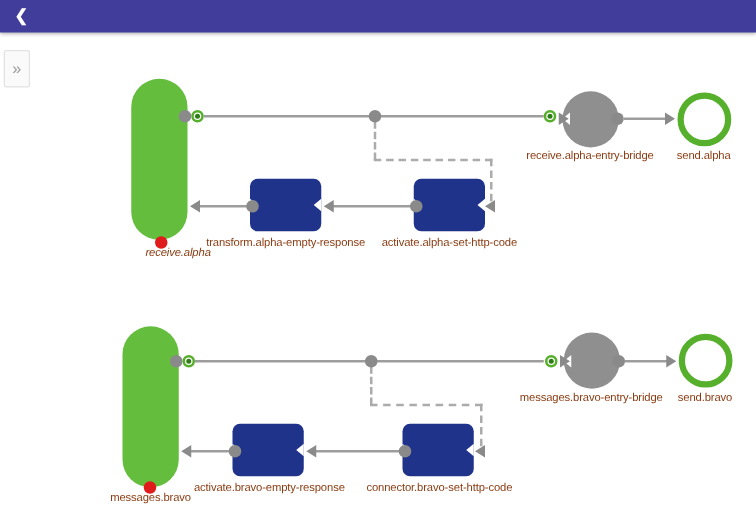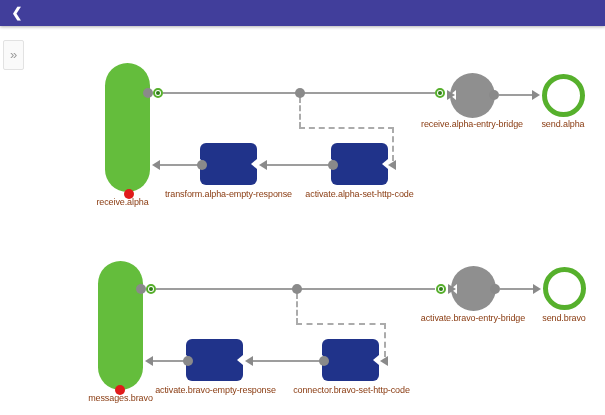--- a/index.html
+++ b/index.html
@@ -96,21 +96,21 @@
     </div>
   <div class="abs gcircle" style="left:450px; top:73px;"></div>
   <div class="abs notch-r" style="left:450px; top:90px;"></div>
   <div class="abs arrow-r" style="left:447px; top:90px;"></div>
   <div class="abs dot" style="left:489px; top:90px;"></div>
 
   <div class="abs hline" style="left:499px; top:94px; width:34px;"></div>
   <div class="abs arrow-r" style="left:532px; top:90px;"></div>
   <div class="abs sendring" style="left:542px; top:74px;"></div>
 
-  <div class="abs flowlabel" style="left:90px;  top:197px; width:65px;">receive.alpha</div>
+  <div class="abs flowlabel" style="left:110px;  top:197px; width:65px;font-style:italic;">receive.alpha</div>
   <div class="abs flowlabel" style="left:158px; top:189px; width:141px;">transform.alpha-empty-response</div>
   <div class="abs flowlabel" style="left:289px; top:189px; width:141px;">activate.alpha-set-http-code</div>
   <div class="abs flowlabel" style="left:402px; top:119px; width:140px;">receive.alpha-entry-bridge</div>
   <div class="abs flowlabel" style="left:513px; top:119px; width:100px;">send.alpha</div>
 </div>
 
 <div>
 
   <div class="abs hline" style="left:156px; top:288px; width:279px;"></div>
 
@@ -150,15 +150,15 @@
   <div class="abs arrow-r" style="left:448px; top:284px;"></div>
   <div class="abs dot" style="left:490px; top:284px;"></div>
 
   <div class="abs hline" style="left:500px; top:288px; width:34px;"></div>
   <div class="abs arrow-r" style="left:533px; top:284px;"></div>
   <div class="abs sendring" style="left:543px; top:267px;"></div>
 
   <div class="abs flowlabel" style="left:88px;  top:393px; width:65px;">messages.bravo</div>
   <div class="abs flowlabel" style="left:145px; top:385px; width:141px;">activate.bravo-empty-response</div>
   <div class="abs flowlabel" style="left:281px; top:385px; width:141px;">connector.bravo-set-http-code</div>
-  <div class="abs flowlabel" style="left:403px; top:313px; width:140px;">activate.bravo-entry-bridge</div>
+  <div class="abs flowlabel" style="left:403px; top:313px; width:140px;">messages.bravo-entry-bridge</div>
   <div class="abs flowlabel" style="left:514px; top:313px; width:100px;">send.bravo</div>
 </div>
 
 </body></html>

